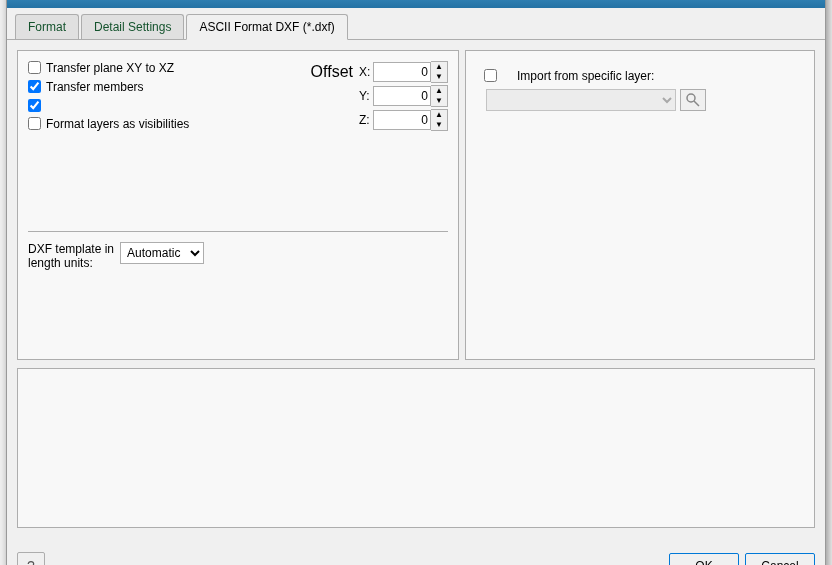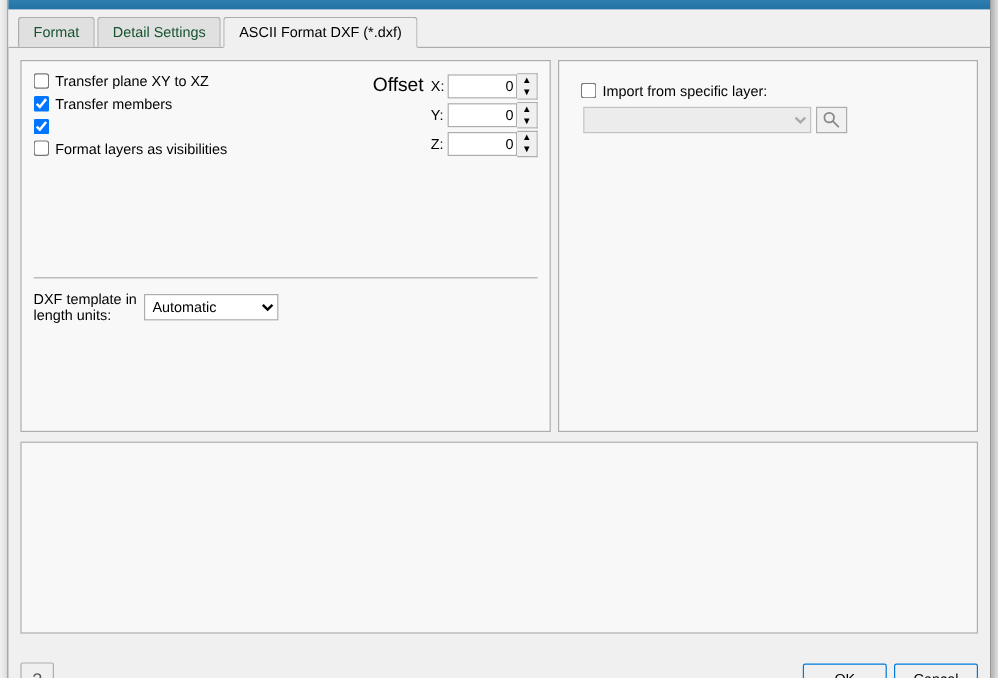--- a/index.html
+++ b/index.html
@@ -195,39 +195,39 @@
       justify-content: center;
       padding: 0;
       line-height: 1;
     }
 
     .dxf-template-section {
       margin-top: 10px;
     }
     .dxf-dropdown-row {
       display: flex;
-      align-items: center;
+      align-items: flex-start;
       gap: 6px;
     }
     .dxf-select {
-      width: 112px;
+      width: 84px;
       height: 22px;
       border: 1px solid #adadad;
       background: white;
       font-size: 12px;
       padding: 0 2px;
     }
 
     .import-layer-section {
       padding: 8px;
     }
     .import-layer-row {
       display: flex;
       align-items: center;
-      gap: 5px;
+      gap: 20px;
       margin-bottom: 6px;
     }
     .import-layer-input-row {
       display: flex;
       align-items: center;
       gap: 4px;
       margin-left: 2px;
     }
     .layer-select {
       width: 190px;

